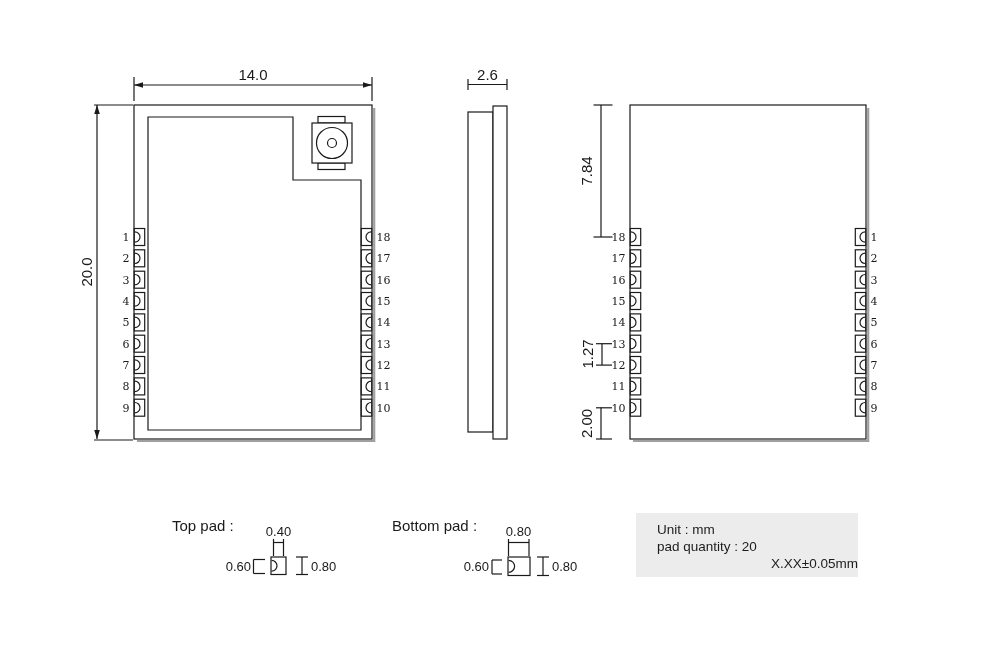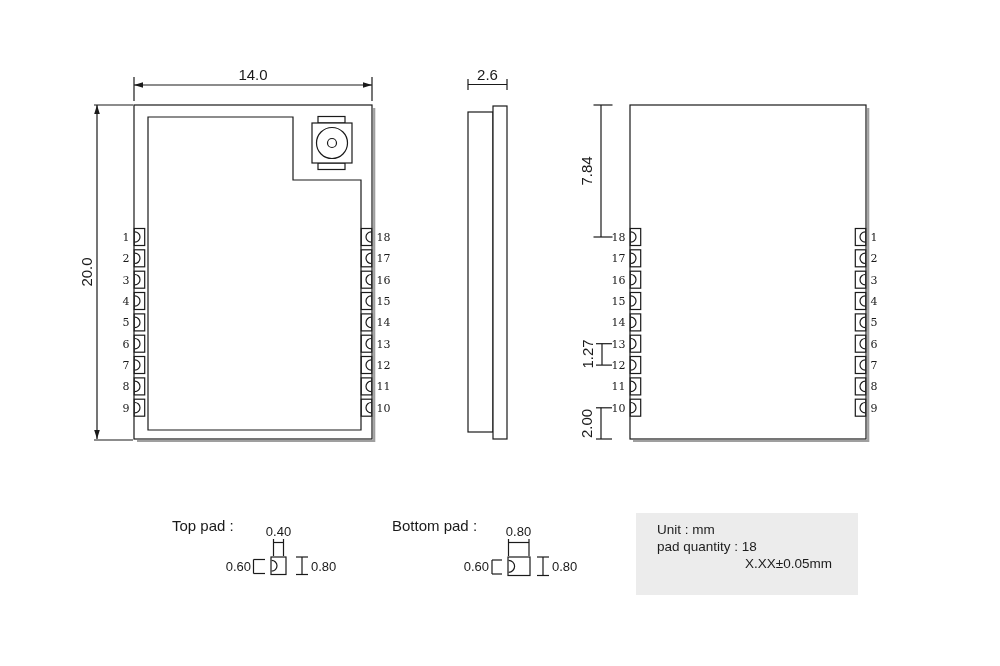--- a/index.html
+++ b/index.html
@@ -7,26 +7,26 @@
     position:relative;width:1000px;height:666px;background:#fff;
     font-family:"Liberation Sans", sans-serif;overflow:hidden;
   }
   svg{position:absolute;left:0;top:0;}
   svg text{fill:#1a1a1a;}
   .dim-label{font-size:15px;font-family:"Liberation Sans", sans-serif;}
   .small-dim{font-size:13px;font-family:"Liberation Sans", sans-serif;}
   .section-label{font-size:15px;font-family:"Liberation Sans", sans-serif;}
   .pin-num{font-size:11px;font-family:"DejaVu Serif", serif;}
   .info-box{
-    position:absolute;left:636px;top:513px;width:222px;height:82px;
+    position:absolute;left:636px;top:513px;width:222px;height:64px;
     background:#ececec;font-size:13.5px;line-height:17px;color:#1c1c1c;
     padding-top:8px;box-sizing:border-box;
   }
   .info-box div{padding-left:21px;white-space:pre;}
-  .info-box div.indent{padding-left:109px;}
+  .info-box div.indent{padding-left:109px;text-align:right;}
 </style>
 </head>
 <body>
 
 <div class="canvas">
 
 <svg width="1000" height="666" viewBox="0 0 1000 666">
   <g stroke="#1a1a1a" stroke-width="1.2" fill="none">
 
     <g>
@@ -264,17 +264,17 @@
       <line x1="537" y1="557" x2="549" y2="557"></line>
       <line x1="537" y1="575.5" x2="549" y2="575.5"></line>
       <text class="small-dim" x="552" y="571" stroke="none" fill="#1a1a1a">0.80</text>
     </g>
 
   </g>
 </svg>
 
 <div class="info-box">
   <div>Unit : mm</div>
-  <div>pad quantity : 18</div>
+  <div>pad quantity : 20</div>
   <div class="indent">X.XX±0.05mm</div>
 </div>
 
 </div>
 
 </body></html>

